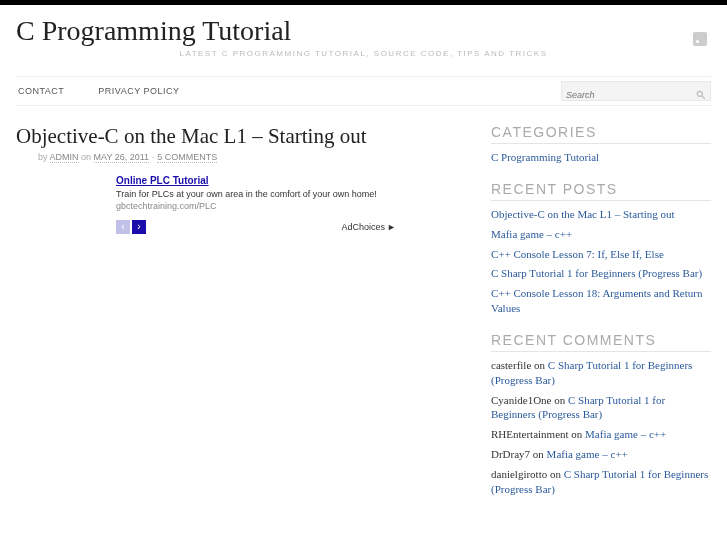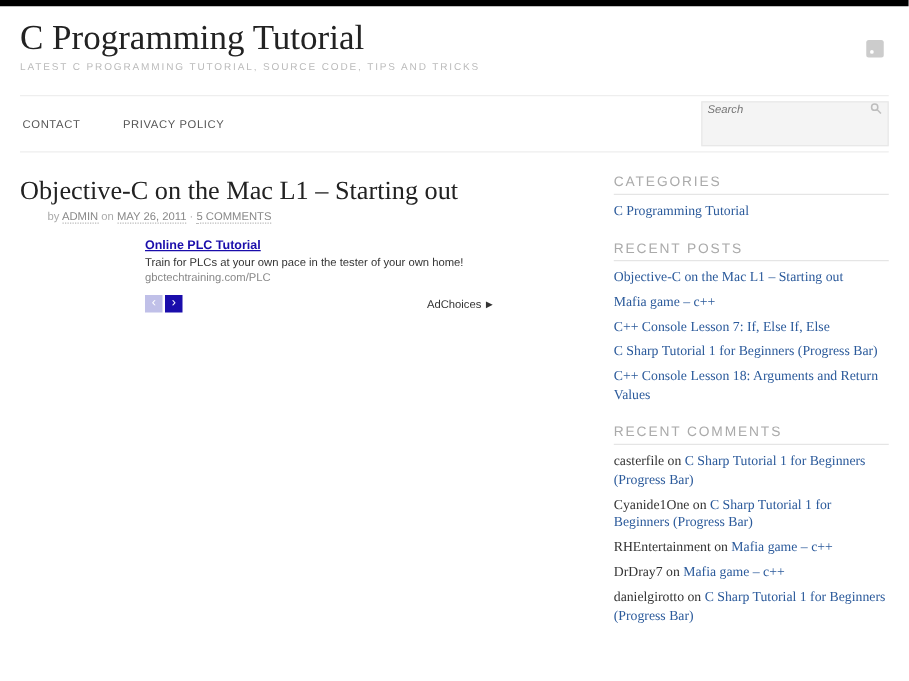--- a/index.html
+++ b/index.html
@@ -1,47 +1,47 @@
 <!DOCTYPE html>
 <html><head>
 <meta charset="utf-8">
 <style>
 * { margin: 0; padding: 0; box-sizing: border-box; }
 body { font-family: Georgia, "Times New Roman", serif; background: #fff; color: #333; width: 727px; }
 .topbar { height: 5px; background: #000; }
 .container { padding: 8px 16px; }
 .site-title { font-size: 28px; font-weight: normal; font-family: Georgia, serif; color: #222; margin-top: 2px; }
-.subtitle { font-size: 8px; letter-spacing: 1.5px; color: #bbb; text-transform: uppercase; margin-top: 2px; font-family: Arial, sans-serif; }
+.subtitle { font-size: 8px; letter-spacing: 1.5px; color: #bbb; text-transform: uppercase; margin-top: 2px; font-family: Arial, sans-serif; text-align: center; }
 .header-right { float: right; margin-top: -26px; margin-right: 4px; }
 .rss-icon { width: 14px; height: 14px; border-radius: 2px; background: #ccc; display: inline-block; position: relative; }
 .rss-icon::after { content: ""; position: absolute; left: 3px; bottom: 3px; width: 3px; height: 3px; background: #fff; border-radius: 50%; }
 .nav-row { display: flex; justify-content: space-between; align-items: center; border-top: 1px solid #eee; border-bottom: 1px solid #eee; margin-top: 18px; padding: 4px 0; }
 .nav-links { display: flex; gap: 34px; padding-left: 2px; }
 .nav-links a { font-size: 9px; letter-spacing: 0.5px; color: #555; text-decoration: none; font-family: Arial, sans-serif; }
-.search-box { display: flex; align-items: flex-start; background: #f4f4f4; border: 1px solid #e8e8e8; height: 36px; width: 150px; padding: 0 4px; }
+.search-box { display: flex; align-items: flex-end; background: #f4f4f4; border: 1px solid #e8e8e8; height: 20px; width: 150px; padding: 0 4px; }
 .search-box input { border: none; background: transparent; font-size: 9px; font-style: italic; color: #aaa; flex: 1; outline: none; font-family: Arial, sans-serif; }
 .search-icon { width: 10px; height: 10px; opacity: 0.5; }
 .content-row { display: flex; margin-top: 18px; gap: 40px; }
 .main-col { flex: 1; }
 .post-title { font-size: 21px; font-weight: normal; color: #222; font-family: Georgia, serif; }
 .post-meta { font-size: 9px; color: #aaa; font-family: Arial, sans-serif; margin-top: 3px; padding-left: 22px; }
 .post-meta .meta-link { color: #888; border-bottom: 1px dotted #bbb; }
 .ad-block { margin: 12px 0 0 100px; width: 280px; font-family: Arial, sans-serif; font-size: 9px; line-height: 1.35; }
 .ad-item { margin-bottom: 8px; }
 .ad-title { color: #1a0dab; text-decoration: underline; font-weight: bold; font-size: 10px; }
 .ad-desc { color: #333; }
 .ad-url { color: #888; }
 .ad-footer { display: flex; align-items: center; justify-content: space-between; margin-top: 2px; }
 .ad-nav { display: flex; gap: 2px; }
 .ad-arrow { width: 14px; height: 14px; background: #1a0dab; color: #fff; display: flex; align-items: center; justify-content: center; font-size: 10px; }
 .ad-arrow.disabled { background: #c0c0e8; }
 .adchoices { font-size: 9px; color: #333; display: flex; align-items: center; gap: 2px; margin-left: 32px; }
 .sidebar { width: 220px; font-size: 11px; }
 .widget { margin-bottom: 16px; }
-.widget-title { font-size: 11px; letter-spacing: 1.5px; color: #aaa; text-transform: uppercase; font-family: Arial, sans-serif; border-bottom: 1px solid #e5e5e5; padding-bottom: 3px; margin-bottom: 6px; }
+.widget-title { font-size: 14px; letter-spacing: 1.5px; color: #aaa; text-transform: uppercase; font-family: Arial, sans-serif; border-bottom: 1px solid #e5e5e5; padding-bottom: 3px; margin-bottom: 6px; }
 .widget ul { list-style: none; }
 .widget li { margin-bottom: 5px; line-height: 1.35; }
 .widget a { color: #2b5a9b; text-decoration: none; }
 .comment-item { color: #333; }
 </style>
 </head>
 <body>
 <div class="topbar"></div>
 
 <div class="container">
@@ -73,21 +73,21 @@
         <span class="meta-link">ADMIN</span>
         <span>on</span>
         <span class="meta-link">MAY 26, 2011</span>
         <span>·</span>
         <span class="meta-link">5 COMMENTS</span>
       </div>
 
       <div class="ad-block">
         <div class="ad-item">
           <a class="ad-title" href="#">Online PLC Tutorial</a>
-          <div class="ad-desc">Train for PLCs at your own pace in the tester of your own home!</div>
+          <div class="ad-desc">Train for PLCs at your own area in the comfort of your own home!</div>
           <div class="ad-url">gbctechtraining.com/PLC</div>
         </div>
         <div class="ad-footer">
           <div class="ad-nav">
             <div class="ad-arrow disabled">‹</div>
             <div class="ad-arrow">›</div>
           </div>
           <div class="adchoices">
             <span>AdChoices</span>
             <span>►</span>

